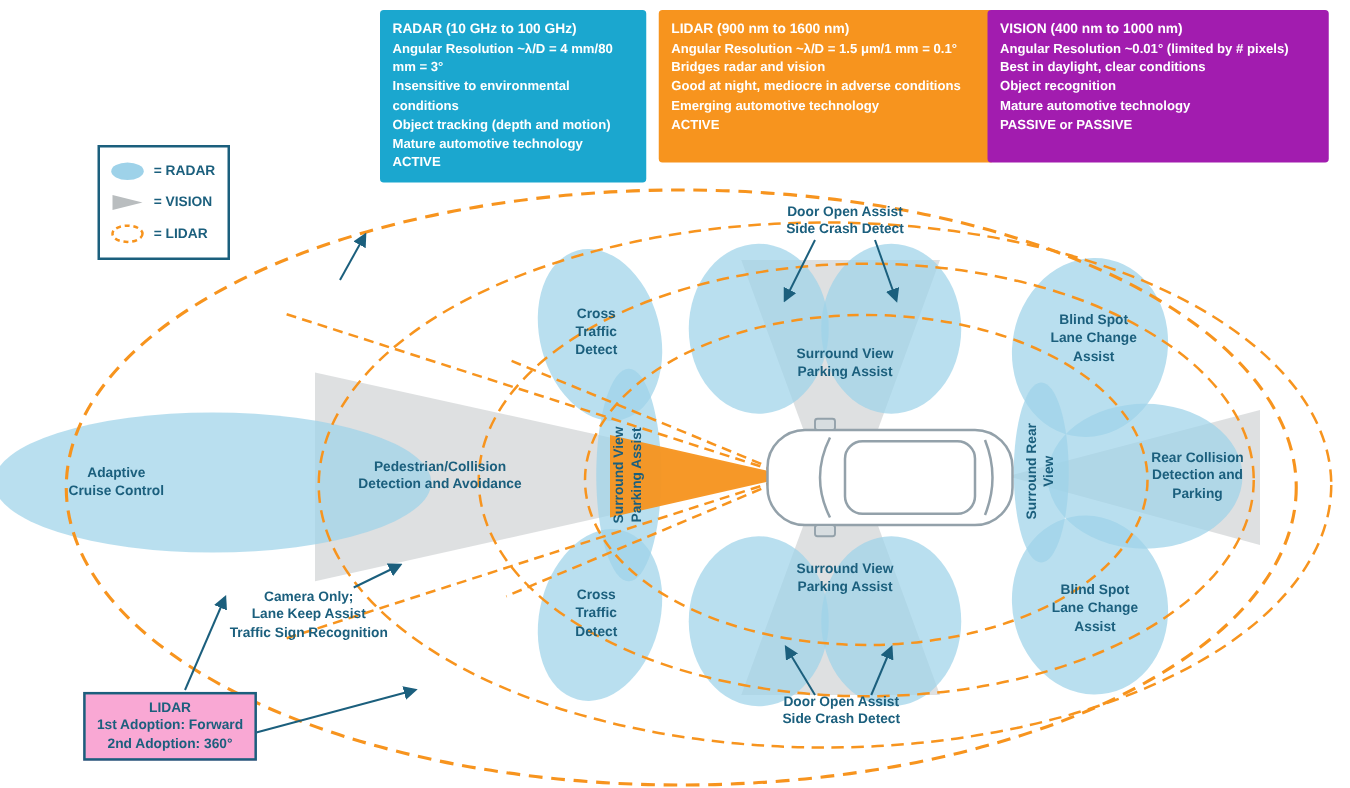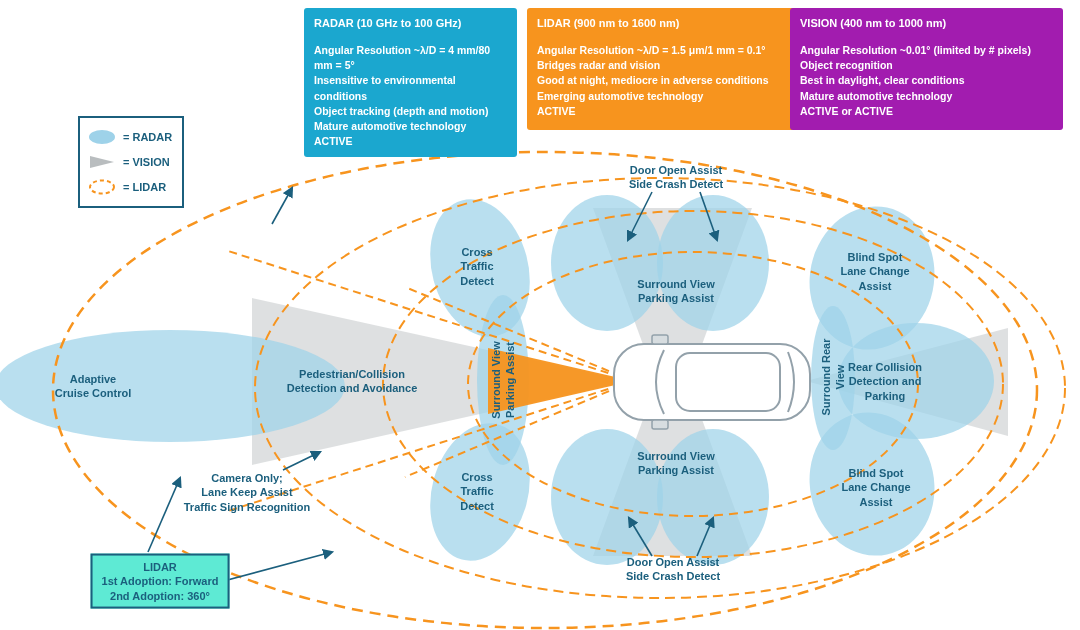--- a/index.html
+++ b/index.html
@@ -3,35 +3,35 @@
 <meta charset="utf-8">
 <style>
   * { box-sizing: border-box; margin: 0; padding: 0; }
   html,body { background:#ffffff; }
   body { font-family: "Liberation Sans", sans-serif; }
   .stage { position:relative; width:1080px; height:630px; background:#ffffff; overflow:hidden; }
   svg.scene { position:absolute; left:0; top:0; }
 
   .hbox { position:absolute; top:8px; color:#ffffff; padding:8px 10px 8px 10px;
           border-radius:3px; font-size:10.5px; font-weight:700; line-height:1.45; min-height:122px; }
-  .hbox .title { font-size:11px; font-weight:700; margin-bottom:11px; }
+  .hbox .title { font-size:11px; font-weight:700; margin-bottom:0; }
   .hbox.radar  { left:304px; width:213px; background:#1ba7cf; }
   .hbox.lidar  { left:527px; width:268px; background:#f7941e; }
   .hbox.vision { left:790px; width:273px; background:#a21caf; }
 
   .legend { position:absolute; left:78px; top:116px; width:106px; height:92px;
             border:2px solid #1b5f7d; background:#ffffff; display:flex; flex-direction:column;
             justify-content:space-around; padding:7px 7px;text-align:center; }
   .legend-row { display:flex; align-items:center; gap:6px; color:#1b5f7d; font-weight:700; font-size:11px; }
   .licon { flex:0 0 auto; }
 
   .lbl { position:absolute; transform:translate(-50%,-50%); color:#1b5f7d; font-size:11px;
          font-weight:700; text-align:center; white-space:pre-line; line-height:1.3; }
   .lbl.vert { transform:translate(-50%,-50%) rotate(-90deg); }
-  .lbl.boxed { border:2px solid #1b5f7d; background:#5eead4; padding:4px 9px;margin-left:24px; }
+  .lbl.boxed { border:2px solid #1b5f7d; background:#f9a8d4; padding:4px 9px; }
 </style>
 </head>
 <body>
 
 <div class="stage">
 
   <svg class="scene" width="1080" height="630" viewBox="0 0 1080 630">
     <defs>
       <marker id="arrowhead" viewBox="0 0 10 10" refX="8" refY="5" markerWidth="7" markerHeight="7" orient="auto-start-reverse">
         <path d="M0,0 L10,5 L0,10 z" fill="#1b5f7d"></path>
@@ -88,43 +88,43 @@
       <line x1="283" y1="470" x2="320" y2="452" marker-end="url(#arrowhead)"></line>
       <line x1="148" y1="552" x2="180" y2="478" marker-end="url(#arrowhead)"></line>
       <line x1="205" y1="586" x2="332" y2="552" marker-end="url(#arrowhead)"></line>
       <line x1="652" y1="556" x2="629" y2="518" marker-end="url(#arrowhead)"></line>
       <line x1="697" y1="556" x2="713" y2="518" marker-end="url(#arrowhead)"></line>
     </g>
   </svg>
 
   <div class="hbox radar">
     <div class="title">RADAR (10 GHz to 100 GHz)</div>
-    <div>Angular Resolution ~λ/D = 4 mm/80 mm = 5°</div>
+    <div>Angular Resolution ~λ/D = 4 mm/80 mm = 3°</div>
     <div>Insensitive to environmental conditions</div>
     <div>Object tracking (depth and motion)</div>
     <div>Mature automotive technology</div>
     <div>ACTIVE</div>
   </div>
 
   <div class="hbox lidar">
     <div class="title">LIDAR (900 nm to 1600 nm)</div>
     <div>Angular Resolution ~λ/D = 1.5 μm/1 mm = 0.1°</div>
     <div>Bridges radar and vision</div>
     <div>Good at night, mediocre in adverse conditions</div>
     <div>Emerging automotive technology</div>
     <div>ACTIVE</div>
   </div>
 
   <div class="hbox vision">
     <div class="title">VISION (400 nm to 1000 nm)</div>
     <div>Angular Resolution ~0.01° (limited by # pixels)</div>
+    <div>Best in daylight, clear conditions</div>
     <div>Object recognition</div>
-    <div>Best in daylight, clear conditions</div>
     <div>Mature automotive technology</div>
-    <div>ACTIVE or ACTIVE</div>
+    <div>PASSIVE or PASSIVE</div>
   </div>
 
   <div class="legend">
     <div class="legend-row">
       <svg class="licon" width="30" height="18">
         <ellipse cx="15" cy="9" rx="13" ry="7" fill="#9ed2e9"></ellipse>
       </svg>
       <span>= RADAR</span>
     </div>
     <div class="legend-row">
@@ -152,21 +152,21 @@
 Lane Change
 Assist</div>
   <div class="lbl" style="left:93px;top:386px;">Adaptive
 Cruise Control</div>
   <div class="lbl" style="left:352px;top:381px;text-align:center;">Pedestrian/Collision
 Detection and Avoidance</div>
   <div class="lbl vert" style="left:503px;top:380px;">Surround View
 Parking Assist</div>
   <div class="lbl vert" style="left:833px;top:377px;">Surround Rear
 View</div>
-  <div class="lbl" style="left:885px;top:381px;">Rear Collision
+  <div class="lbl" style="left:958px;top:381px;">Rear Collision
 Detection and
 Parking</div>
   <div class="lbl" style="left:477px;top:491px;">Cross
 Traffic
 Detect</div>
   <div class="lbl" style="left:676px;top:463px;">Surround View
 Parking Assist</div>
   <div class="lbl" style="left:876px;top:487px;">Blind Spot
 Lane Change
 Assist</div>

